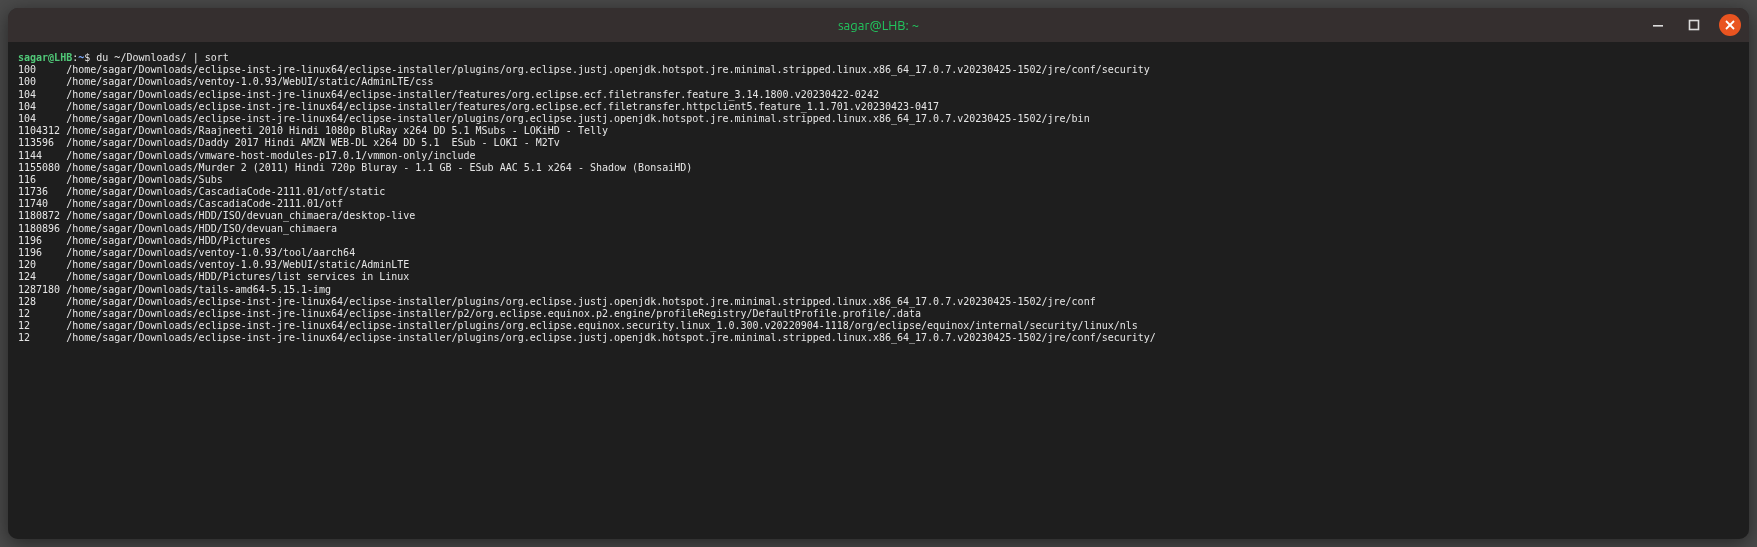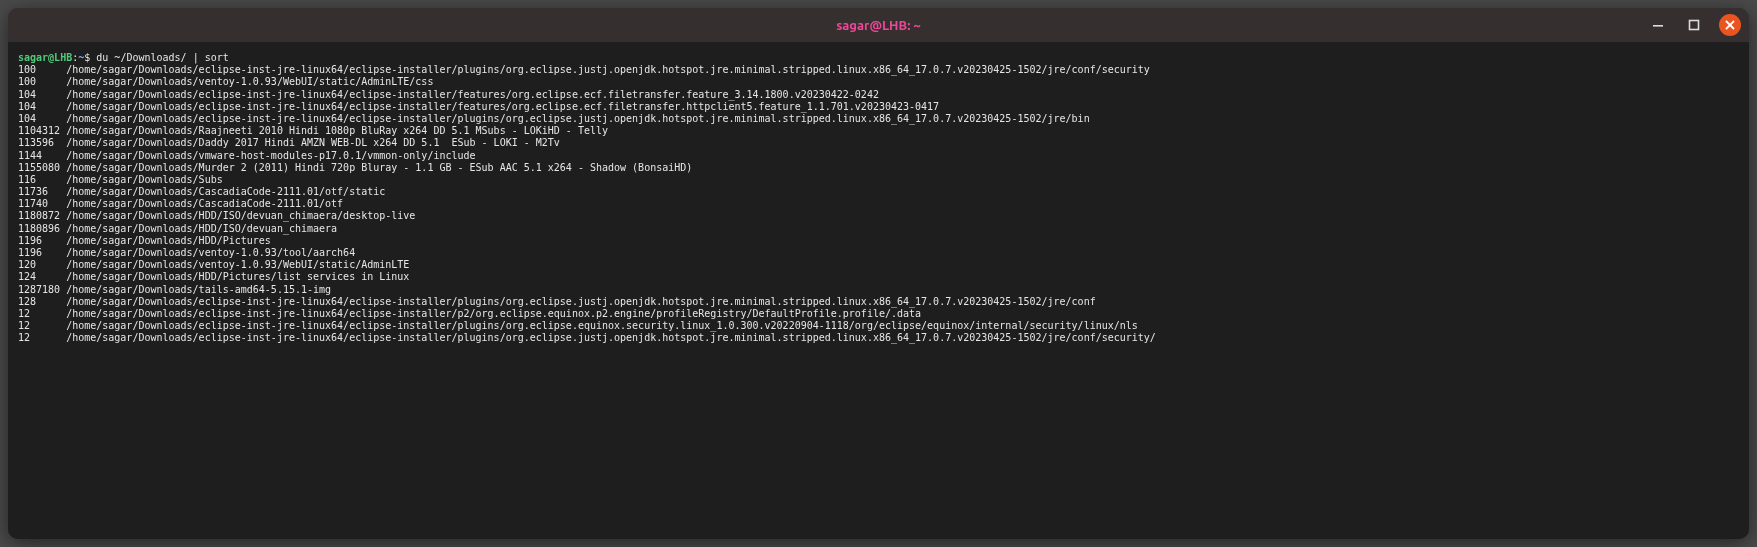--- a/index.html
+++ b/index.html
@@ -24,24 +24,24 @@
   .titlebar {
     background: #352f2f;
     height: 34px;
     display: flex;
     align-items: center;
     justify-content: center;
     position: relative;
     flex-shrink: 0;
   }
   .title-text {
-    color: #ec4899;
+    color: #22c55e;
     font-family: "Ubuntu", "DejaVu Sans", sans-serif;
     font-size: 13px;
-    font-weight: 700;
+    font-weight: 400;
   }
   .win-controls {
     position: absolute;
     right: 8px;
     top: 50%;
     transform: translateY(-50%);
     display: flex;
     gap: 14px;
     align-items: center;
   }

